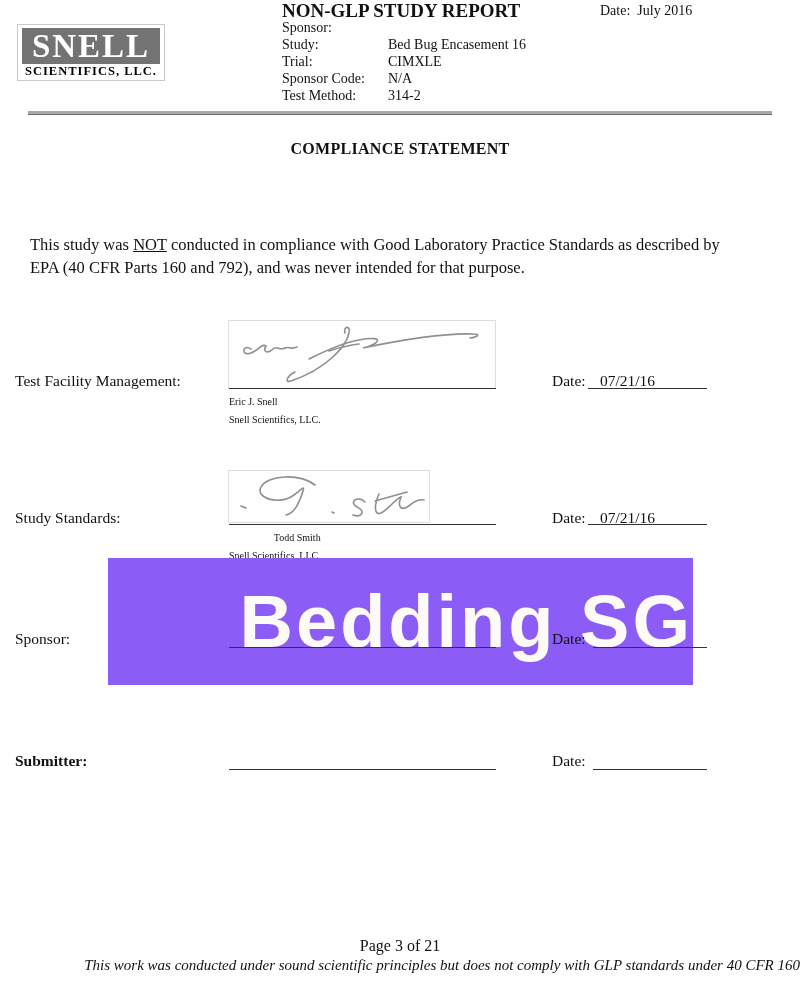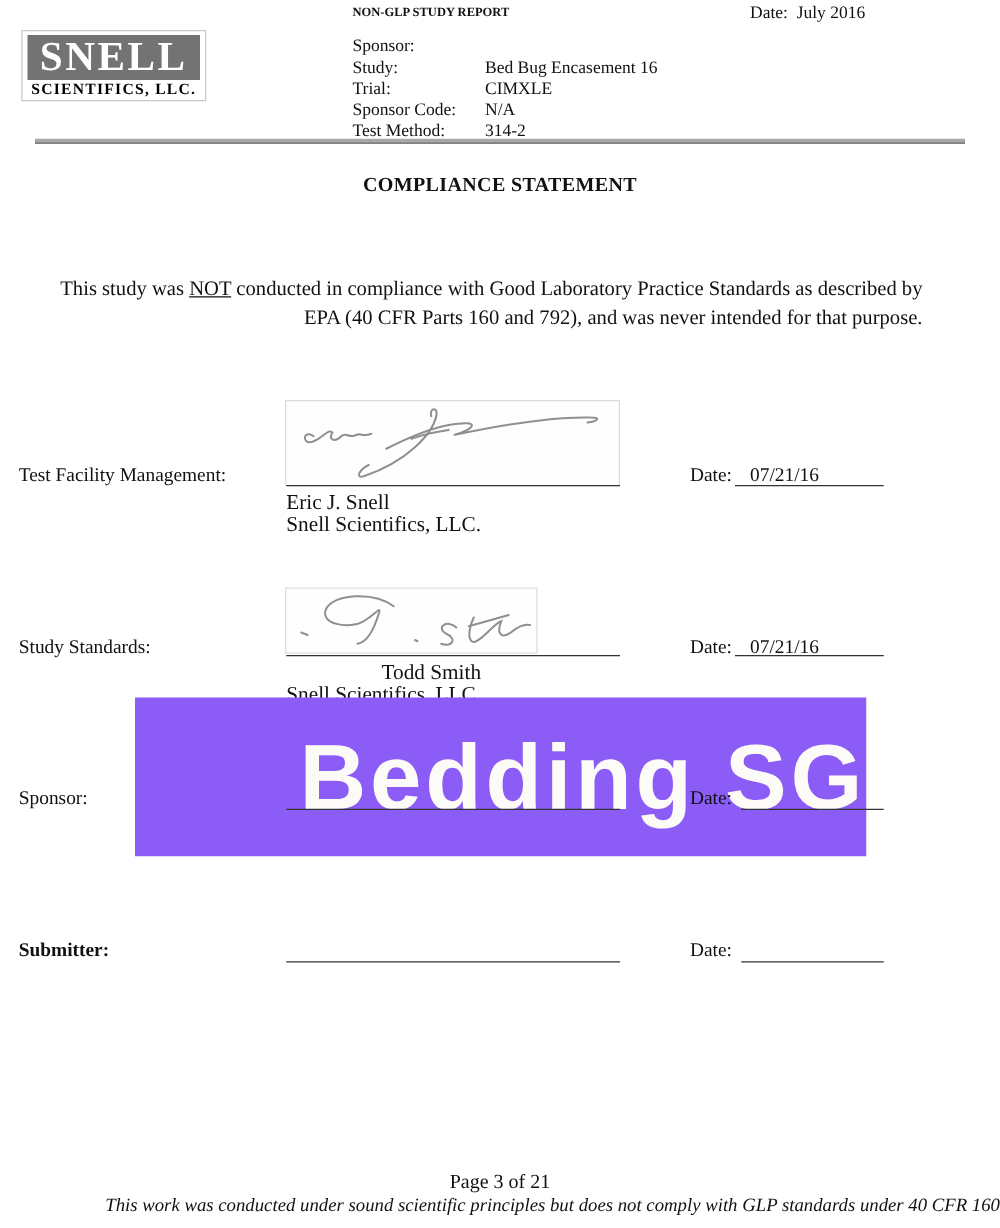--- a/index.html
+++ b/index.html
@@ -10,38 +10,38 @@
   
   .logo{position:absolute;left:17px;top:24px;width:148px;height:57px;
     border:1px solid #c9c9c9;background:#fff;box-sizing:border-box;}
   .logo-black{position:absolute;left:4px;top:3px;right:4px;height:36px;background:#737373;
     display:flex;align-items:center;justify-content:center;}
   .logo-black span{color:#fff;font-weight:bold;font-size:33px;line-height:33px;letter-spacing:2px;
     font-family:"Liberation Serif", serif;}
   .logo-sub{position:absolute;left:0;right:0;top:39px;text-align:center;
     font-size:12.5px;font-weight:bold;letter-spacing:1px;color:#000;}
   .hdr-info{position:absolute;left:282px;top:2px;font-size:14px;line-height:17px;}
-  .hdr-title{font-weight:bold;font-size:10px;margin-bottom:10px;}
+  .hdr-title{font-weight:bold;font-size:19px;margin-bottom:0;}
   .hdr-row{display:flex;}
   .hdr-label{width:106px;flex:0 0 106px;}
   .hdr-value{white-space:nowrap;}
   .hdr-date{position:absolute;left:600px;top:3px;font-size:14px;}
   .hdr-date .dv{margin-left:7px;}
   .rule{position:absolute;left:28px;top:111px;width:744px;height:3px;
     background:#a8a8a8;border-bottom:1px solid #6f6f6f;}
   
   .doc-title{position:absolute;left:0;top:140px;width:100%;text-align:center;
     font-weight:bold;font-size:16px;letter-spacing:.3px;}
-  .body-text{position:absolute;left:16px;top:219px;width:722px;font-size:16.5px;line-height:23px;margin:0;text-align:right;}
+  .body-text{position:absolute;left:16px;top:219px;width:722px;font-size:16.5px;line-height:23px;margin:14px;}
   .u{text-decoration:underline;}
   
   .role-label{position:absolute;left:15px;font-size:15.5px;}
   .sig-line{position:absolute;left:229px;width:267px;border-bottom:1px solid #333;height:0;}
   .sig-box{position:absolute;border:1px solid #ddd;background:#fefefe;}
-  .names{position:absolute;left:229px;font-size:17px;line-height:17.5px;}
+  .names{position:absolute;left:229px;font-size:10px;line-height:17.5px;}
   .date-wrap{position:absolute;left:552px;font-size:15.5px;}
   .date-val{position:absolute;left:600px;font-size:15.5px;}
   .date-line{position:absolute;left:588px;width:119px;border-bottom:1px solid #333;height:0;}
   
   .wm-box{position:absolute;left:108px;top:558px;width:585px;height:127px;background:#8b5cf6;
     display:flex;align-items:center;justify-content:flex-end;overflow:hidden;}
   .wm-text{font-family:"Liberation Sans", sans-serif;font-weight:bold;font-size:74px;
     color:#fcfbf8;letter-spacing:3px;white-space:nowrap;}
   
   .page-num{position:absolute;left:0;top:937px;width:100%;text-align:center;font-size:16px;}

